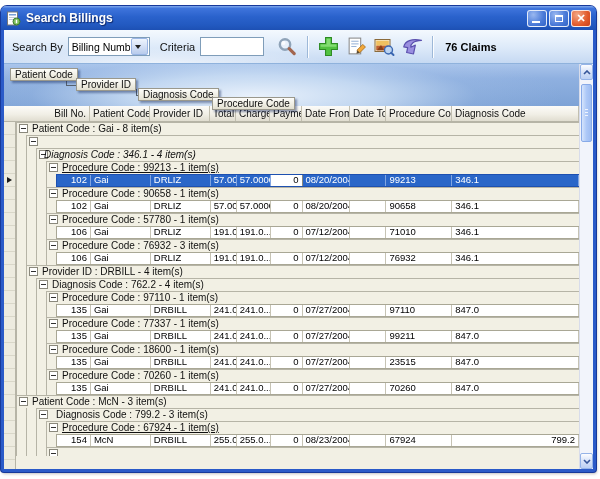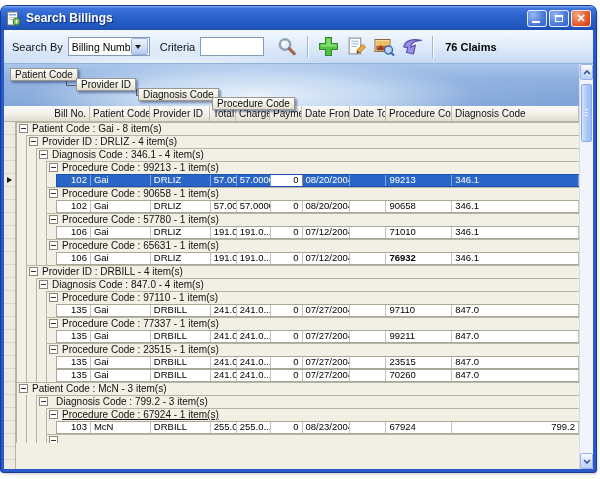--- a/index.html
+++ b/index.html
@@ -214,38 +214,37 @@
             <div class="vline" style="left: 0px;"></div>
             <div class="gline" style="left: 0px;"></div>
             <div class="minus" style="left: 3px;"></div>
             <div class="glabel" style="left: 16px;">Patient Code : Gai - 8 item(s)</div>
           </div>
           <div class="row group">
             <div class="vline" style="left: 0px;"></div>
             <div class="vline" style="left: 10px;"></div>
             <div class="gline" style="left: 10px;"></div>
             <div class="minus" style="left: 13px;"></div>
-            <div class="glabel" style="left: 26px;">Provider ID : DRLIZ - 4 item(s)</div>
           </div>
           <div class="row group">
             <div class="vline" style="left: 0px;"></div>
             <div class="vline" style="left: 10px;"></div>
             <div class="vline" style="left: 20px;"></div>
             <div class="gline" style="left: 20px;"></div>
             <div class="minus" style="left: 23px;"></div>
-            <div class="glabel" style="left: 36px;">Diagnosis Code : 346.1 - 4 item(s)</div>
-          </div>
-          <div class="row group">
-            <div class="vline" style="left: 0px;"></div>
-            <div class="vline" style="left: 10px;"></div>
-            <div class="vline" style="left: 20px;"></div>
-            <div class="vline" style="left: 30px;"></div>
-            <div class="gline" style="left: 30px;"></div>
-            <div class="minus" style="left: 33px;"></div>
-            <div class="glabel" style="left: 46px;">Procedure Code : 99213 - 1 item(s)</div>
+            <div class="glabel" style="left: 28px; font-style: italic;">Diagnosis Code : 346.1 - 4 item(s)</div>
+          </div>
+          <div class="row group">
+            <div class="vline" style="left: 0px;"></div>
+            <div class="vline" style="left: 10px;"></div>
+            <div class="vline" style="left: 20px;"></div>
+            <div class="vline" style="left: 30px;"></div>
+            <div class="gline" style="left: 30px;"></div>
+            <div class="minus" style="left: 33px;"></div>
+            <div class="glabel" style="left: 46px; text-decoration: underline;">Procedure Code : 99213 - 1 item(s)</div>
           </div>
           <div class="row">
             <div class="vline" style="left: 0px;"></div>
             <div class="vline" style="left: 10px;"></div>
             <div class="vline" style="left: 20px;"></div>
             <div class="vline" style="left: 30px;"></div>
             <div class="databox sel">
               <div class="cell" style="width: 34px; text-align: right;">102</div>
               <div class="cell" style="width: 60px; text-align: left;">Gai</div>
               <div class="cell" style="width: 60px; text-align: left;">DRLIZ</div>
@@ -312,54 +311,54 @@
               <div class="cell" style="width: 127px; text-align: left;">346.1</div>
             </div>
           </div>
           <div class="row group">
             <div class="vline" style="left: 0px;"></div>
             <div class="vline" style="left: 10px;"></div>
             <div class="vline" style="left: 20px;"></div>
             <div class="vline" style="left: 30px;"></div>
             <div class="gline" style="left: 30px;"></div>
             <div class="minus" style="left: 33px;"></div>
-            <div class="glabel" style="left: 46px;">Procedure Code : 65631 - 1 item(s)</div>
+            <div class="glabel" style="left: 46px;">Procedure Code : 76932 - 3 item(s)</div>
           </div>
           <div class="row">
             <div class="vline" style="left: 0px;"></div>
             <div class="vline" style="left: 10px;"></div>
             <div class="vline" style="left: 20px;"></div>
             <div class="vline" style="left: 30px;"></div>
             <div class="databox">
               <div class="cell" style="width: 34px; text-align: right;">106</div>
               <div class="cell" style="width: 60px; text-align: left;">Gai</div>
               <div class="cell" style="width: 60px; text-align: left;">DRLIZ</div>
               <div class="cell" style="width: 26px; text-align: right;">191.0...</div>
               <div class="cell" style="width: 34px; text-align: right;">191.0...</div>
               <div class="cell" style="width: 32px; text-align: right;">0</div>
               <div class="cell" style="width: 48px; text-align: left;">07/12/2004</div>
               <div class="cell" style="width: 36px; text-align: left;"></div>
-              <div class="cell" style="width: 66px; text-align: left; font-weight: bold;">76932</div>
+              <div class="cell" style="width: 66px; text-align: left;">76932</div>
               <div class="cell" style="width: 127px; text-align: left;">346.1</div>
             </div>
           </div>
           <div class="row group">
             <div class="vline" style="left: 0px;"></div>
             <div class="vline" style="left: 10px;"></div>
             <div class="gline" style="left: 10px;"></div>
             <div class="minus" style="left: 13px;"></div>
             <div class="glabel" style="left: 26px;">Provider ID : DRBILL - 4 item(s)</div>
           </div>
           <div class="row group">
             <div class="vline" style="left: 0px;"></div>
             <div class="vline" style="left: 10px;"></div>
             <div class="vline" style="left: 20px;"></div>
             <div class="gline" style="left: 20px;"></div>
             <div class="minus" style="left: 23px;"></div>
-            <div class="glabel" style="left: 36px;">Diagnosis Code : 847.0 - 4 item(s)</div>
+            <div class="glabel" style="left: 36px;">Diagnosis Code : 762.2 - 4 item(s)</div>
           </div>
           <div class="row group">
             <div class="vline" style="left: 0px;"></div>
             <div class="vline" style="left: 10px;"></div>
             <div class="vline" style="left: 20px;"></div>
             <div class="vline" style="left: 30px;"></div>
             <div class="gline" style="left: 30px;"></div>
             <div class="minus" style="left: 33px;"></div>
             <div class="glabel" style="left: 46px;">Procedure Code : 97110 - 1 item(s)</div>
           </div>
@@ -408,40 +407,49 @@
               <div class="cell" style="width: 127px; text-align: left;">847.0</div>
             </div>
           </div>
           <div class="row group">
             <div class="vline" style="left: 0px;"></div>
             <div class="vline" style="left: 10px;"></div>
             <div class="vline" style="left: 20px;"></div>
             <div class="vline" style="left: 30px;"></div>
             <div class="gline" style="left: 30px;"></div>
             <div class="minus" style="left: 33px;"></div>
-            <div class="glabel" style="left: 46px;">Procedure Code : 23515 - 1 item(s)</div>
+            <div class="glabel" style="left: 46px;">Procedure Code : 18600 - 1 item(s)</div>
           </div>
           <div class="row">
             <div class="vline" style="left: 0px;"></div>
             <div class="vline" style="left: 10px;"></div>
             <div class="vline" style="left: 20px;"></div>
             <div class="vline" style="left: 30px;"></div>
             <div class="databox">
               <div class="cell" style="width: 34px; text-align: right;">135</div>
               <div class="cell" style="width: 60px; text-align: left;">Gai</div>
               <div class="cell" style="width: 60px; text-align: left;">DRBILL</div>
               <div class="cell" style="width: 26px; text-align: right;">241.0...</div>
               <div class="cell" style="width: 34px; text-align: right;">241.0...</div>
               <div class="cell" style="width: 32px; text-align: right;">0</div>
               <div class="cell" style="width: 48px; text-align: left;">07/27/2004</div>
               <div class="cell" style="width: 36px; text-align: left;"></div>
               <div class="cell" style="width: 66px; text-align: left;">23515</div>
               <div class="cell" style="width: 127px; text-align: left;">847.0</div>
             </div>
           </div>
+          <div class="row group">
+            <div class="vline" style="left: 0px;"></div>
+            <div class="vline" style="left: 10px;"></div>
+            <div class="vline" style="left: 20px;"></div>
+            <div class="vline" style="left: 30px;"></div>
+            <div class="gline" style="left: 30px;"></div>
+            <div class="minus" style="left: 33px;"></div>
+            <div class="glabel" style="left: 46px;">Procedure Code : 70260 - 1 item(s)</div>
+          </div>
           <div class="row">
             <div class="vline" style="left: 0px;"></div>
             <div class="vline" style="left: 10px;"></div>
             <div class="vline" style="left: 20px;"></div>
             <div class="vline" style="left: 30px;"></div>
             <div class="databox">
               <div class="cell" style="width: 34px; text-align: right;">135</div>
               <div class="cell" style="width: 60px; text-align: left;">Gai</div>
               <div class="cell" style="width: 60px; text-align: left;">DRBILL</div>
               <div class="cell" style="width: 26px; text-align: right;">241.0...</div>
@@ -475,21 +483,21 @@
             <div class="gline" style="left: 30px;"></div>
             <div class="minus" style="left: 33px;"></div>
             <div class="glabel" style="left: 46px; text-decoration: underline;">Procedure Code : 67924 - 1 item(s)</div>
           </div>
           <div class="row">
             <div class="vline" style="left: 0px;"></div>
             <div class="vline" style="left: 10px;"></div>
             <div class="vline" style="left: 20px;"></div>
             <div class="vline" style="left: 30px;"></div>
             <div class="databox">
-              <div class="cell" style="width: 34px; text-align: right;">103</div>
+              <div class="cell" style="width: 34px; text-align: right;">154</div>
               <div class="cell" style="width: 60px; text-align: left;">McN</div>
               <div class="cell" style="width: 60px; text-align: left;">DRBILL</div>
               <div class="cell" style="width: 26px; text-align: right;">255.0...</div>
               <div class="cell" style="width: 34px; text-align: right;">255.0...</div>
               <div class="cell" style="width: 32px; text-align: right;">0</div>
               <div class="cell" style="width: 48px; text-align: left;">08/23/2004</div>
               <div class="cell" style="width: 36px; text-align: left;"></div>
               <div class="cell" style="width: 66px; text-align: left;">67924</div>
               <div class="cell" style="width: 127px; text-align: right;">799.2</div>
             </div>

